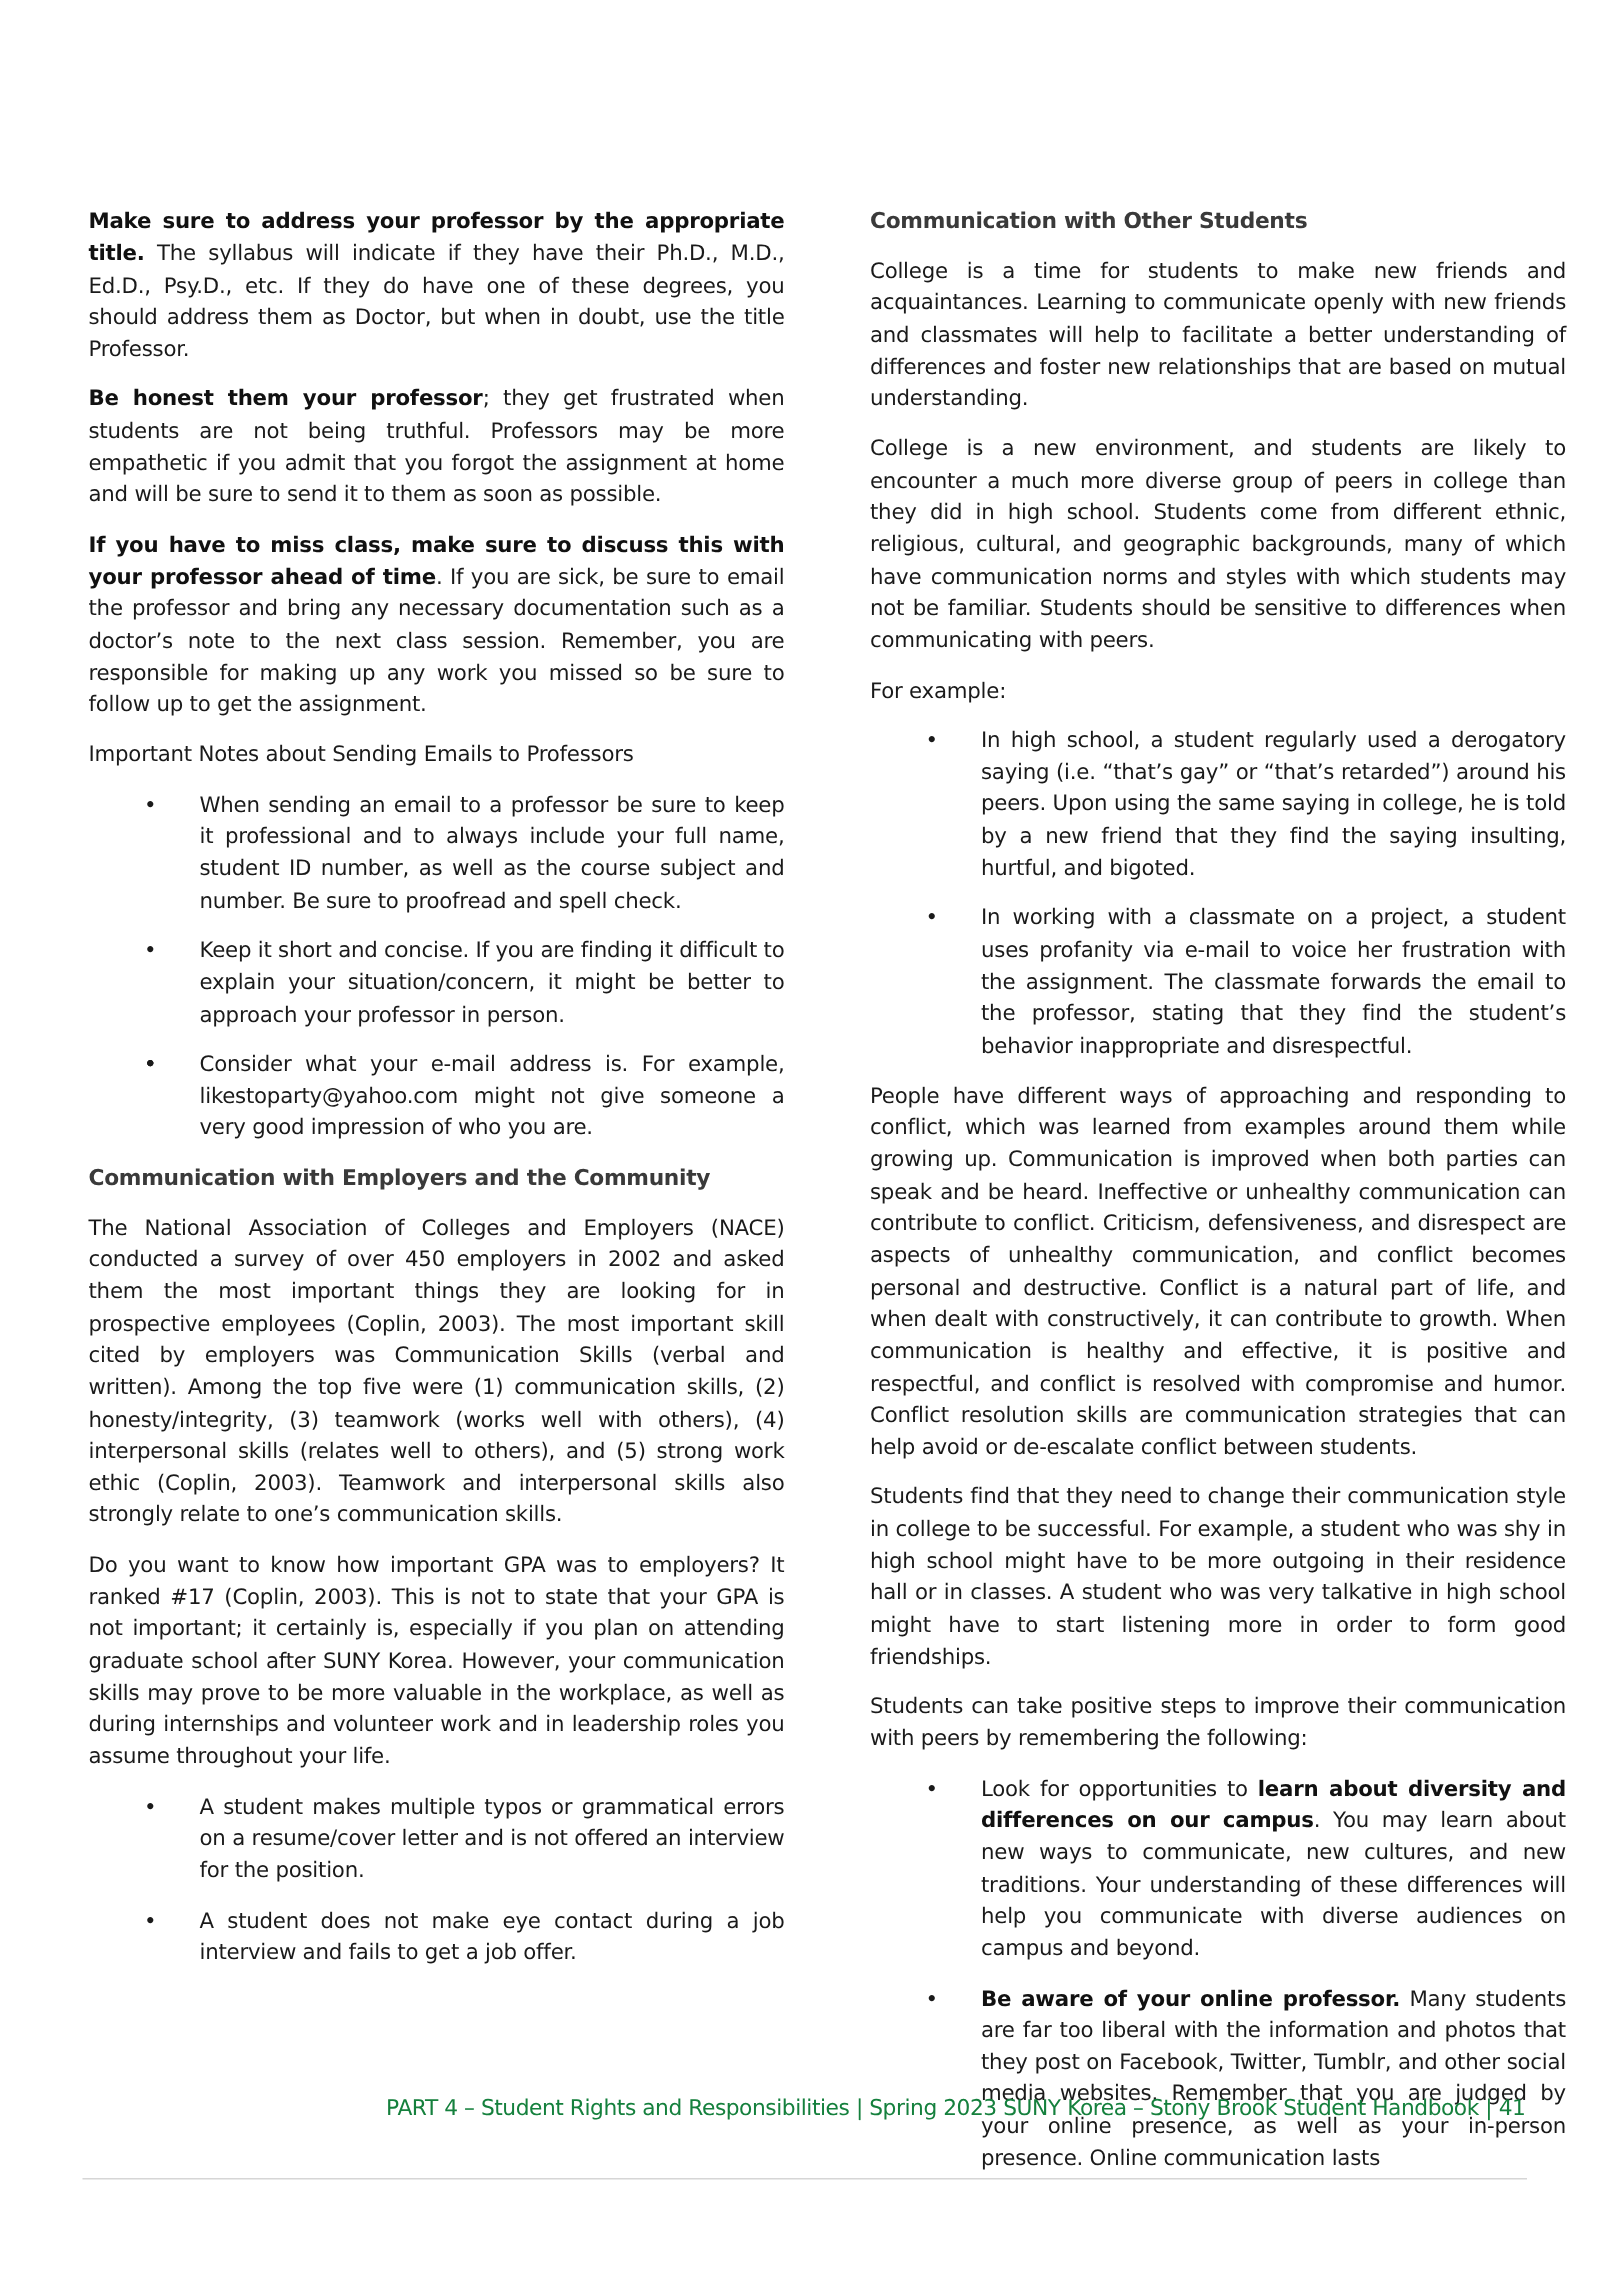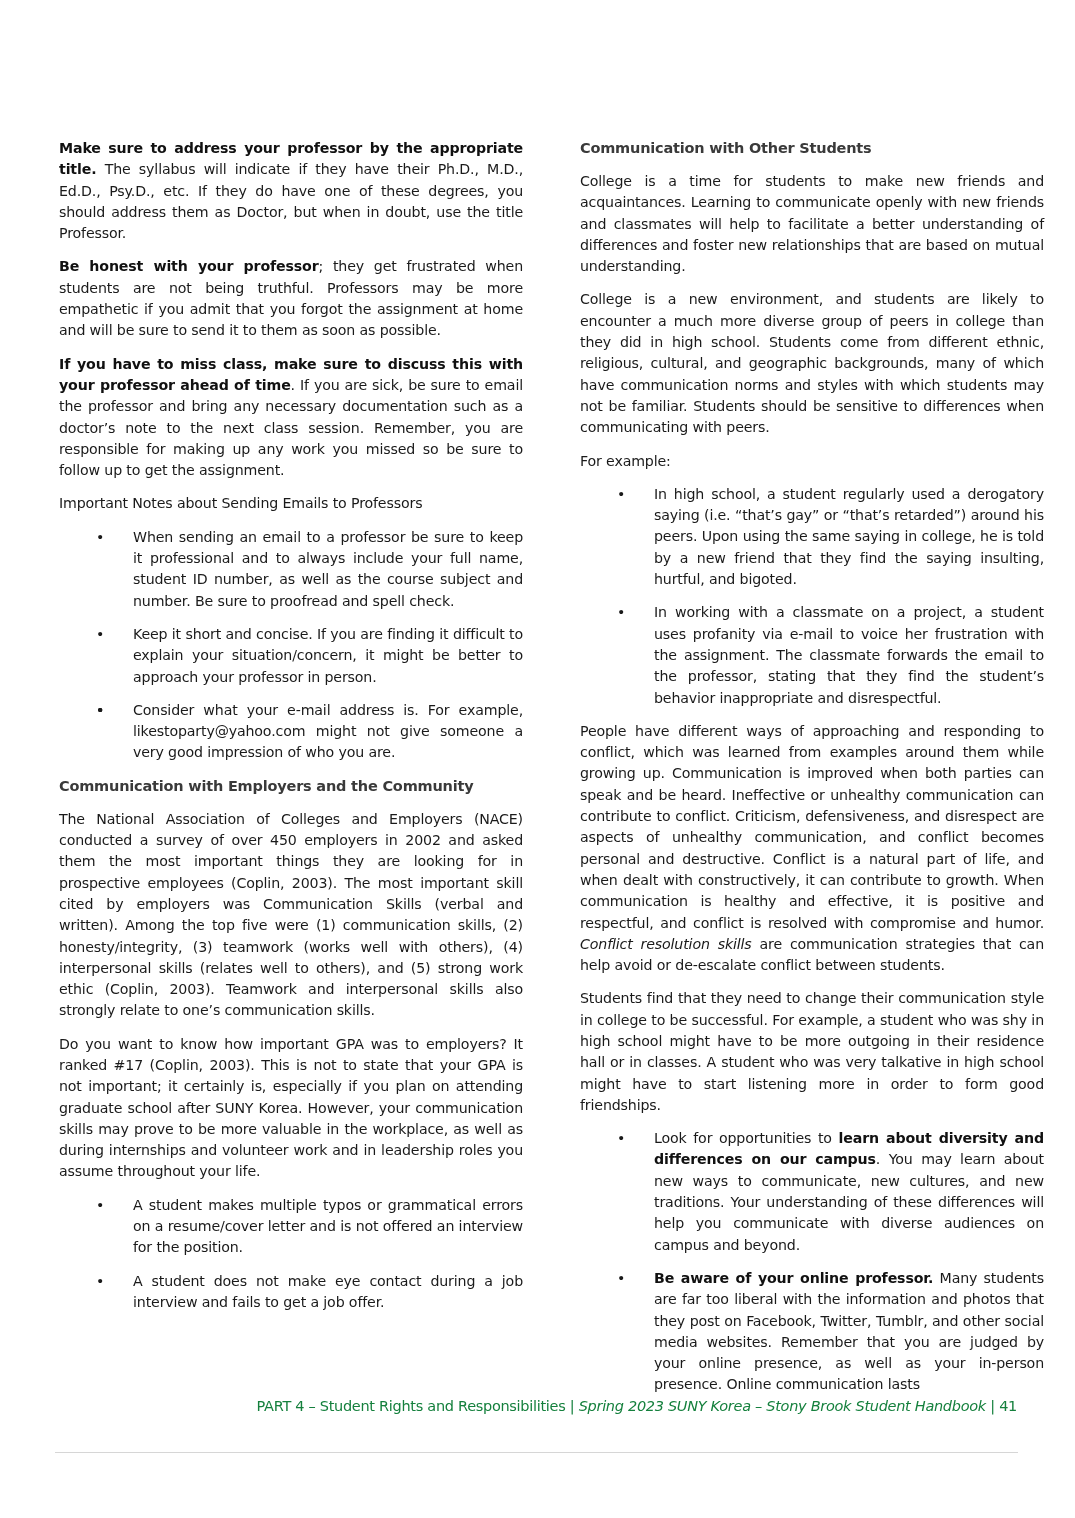--- a/index.html
+++ b/index.html
@@ -5,35 +5,35 @@
     html, body { margin: 0; padding: 0; background: #ffffff; }
     body {
       width: 1075px; height: 1518px; position: relative; overflow: hidden;
       font-family: "DejaVu Sans", sans-serif; color: #1a1a1a;
     }
     .col { position: absolute; top: 90px; width: 464px; font-size: 14.2px; line-height: 21.3px; letter-spacing: -0.15px; margin-top: 48px; }
     .col-left { left: 59px; }
     .col-right { left: 580px; }
     p { margin: 0 0 12px 0; text-align: justify; }
     .b { font-weight: bold; color: #111; }
-    .i { font-style: italic; }
+    .i { }
     .u { }
     h3 { font-size: 14.5px; font-weight: bold; color: #3a3a3a; margin: 0 0 12px 0; line-height: 21px; letter-spacing: -0.2px; }
     ul { list-style: none; margin: 0 0 12px 0; padding: 0; }
     li { position: relative; padding-left: 74px; margin-bottom: 12px; text-align: justify; }
     li .bullet { position: absolute; left: 37px; top: 0; }
     .footer-rule { position: absolute; left: 55px; top: 1452px; width: 963px; height: 1px; background: #d6d6d6; }
     .footer { position: absolute; right: 58px; top: 1398px; font-size: 14.5px; color: #15803d; letter-spacing: -0.3px; }
   </style>
 </head>
 <body>
 
 <div class="col col-left">
   <p><span class="b">Make sure to address your professor by the appropriate title.</span><span> The syllabus will indicate if they have their Ph.D., M.D., Ed.D., Psy.D., etc. If they do have one of these degrees, you should address them as Doctor, but when in doubt, use the title Professor.</span></p>
-  <p><span class="b">Be honest with your professor</span><span>; they get frustrated when students are not being truthful. Professors may be more empathetic if you admit that you forgot the assignment at home and will be sure to send it to them as soon as possible.</span></p>
+  <p><span class="b">Be honest them your professor</span><span>; they get frustrated when students are not being truthful. Professors may be more empathetic if you admit that you forgot the assignment at home and will be sure to send it to them as soon as possible.</span></p>
   <p><span class="b">If you have to miss class, make sure to discuss this with your professor ahead of time</span><span>. If you are sick, be sure to email the professor and bring any necessary documentation such as a doctor’s note to the next class session. Remember, you are responsible for making up any work you missed so be sure to follow up to get the assignment.</span></p>
   <p><span class="u">Important Notes about Sending Emails to Professors</span></p>
   <ul>
     <li><span class="bullet">•</span><span>When sending an email to a professor be sure to keep it professional and to always include your full name, student ID number, as well as the course subject and number. Be sure to proofread and spell check.</span></li>
     <li><span class="bullet">•</span><span>Keep it short and concise. If you are finding it difficult to explain your situation/concern, it might be better to approach your professor in person.</span></li>
     <li><span class="bullet">•</span></li>
     <li><span class="bullet">•</span></li>
     <li><span class="bullet">•</span><span>Consider what your e-mail address is. For example, likestoparty@yahoo.com might not give someone a very good impression of who you are.</span></li>
   </ul>
   <h3>Communication with Employers and the Community</h3>
@@ -49,20 +49,21 @@
   <h3>Communication with Other Students</h3>
   <p>College is a time for students to make new friends and acquaintances. Learning to communicate openly with new friends and classmates will help to facilitate a better understanding of differences and foster new relationships that are based on mutual understanding.</p>
   <p>College is a new environment, and students are likely to encounter a much more diverse group of peers in college than they did in high school. Students come from different ethnic, religious, cultural, and geographic backgrounds, many of which have communication norms and styles with which students may not be familiar. Students should be sensitive to differences when communicating with peers.</p>
   <p>For example:</p>
   <ul>
     <li><span class="bullet">•</span><span>In high school, a student regularly used a derogatory saying (i.e. “that’s gay” or “that’s retarded”) around his peers. Upon using the same saying in college, he is told by a new friend that they find the saying insulting, hurtful, and bigoted.</span></li>
     <li><span class="bullet">•</span><span>In working with a classmate on a project, a student uses profanity via e-mail to voice her frustration with the assignment. The classmate forwards the email to the professor, stating that they find the student’s behavior inappropriate and disrespectful.</span></li>
   </ul>
   <p><span>People have different ways of approaching and responding to conflict, which was learned from examples around them while growing up. Communication is improved when both parties can speak and be heard. Ineffective or unhealthy communication can contribute to conflict. Criticism, defensiveness, and disrespect are aspects of unhealthy communication, and conflict becomes personal and destructive. Conflict is a natural part of life, and when dealt with constructively, it can contribute to growth. When communication is healthy and effective, it is positive and respectful, and conflict is resolved with compromise and humor. </span><span class="i">Conflict resolution skills</span><span> are communication strategies that can help avoid or de-escalate conflict between students.</span></p>
   <p>Students find that they need to change their communication style in college to be successful. For example, a student who was shy in high school might have to be more outgoing in their residence hall or in classes. A student who was very talkative in high school might have to start listening more in order to form good friendships.</p>
+  <p>Students can take positive steps to improve their communication with peers by remembering the following:</p>
   <ul>
     <li><span class="bullet">•</span><span>Look for opportunities to </span><span class="b">learn about diversity and differences on our campus</span><span>. You may learn about new ways to communicate, new cultures, and new traditions. Your understanding of these differences will help you communicate with diverse audiences on campus and beyond.</span></li>
     <li><span class="bullet">•</span><span></span><span class="b">Be aware of your online professor.</span><span> Many students are far too liberal with the information and photos that they post on Facebook, Twitter, Tumblr, and other social media websites. Remember that you are judged by your online presence, as well as your in-person presence. Online communication lasts</span></li>
   </ul>
 </div>
 
 <div class="footer-rule"></div>
 <div class="footer">
   <span>PART 4 – Student Rights and Responsibilities</span><span> | </span><span class="i">Spring 2023 SUNY Korea – Stony Brook Student Handbook</span><span> | </span><span>41</span>
 </div>

